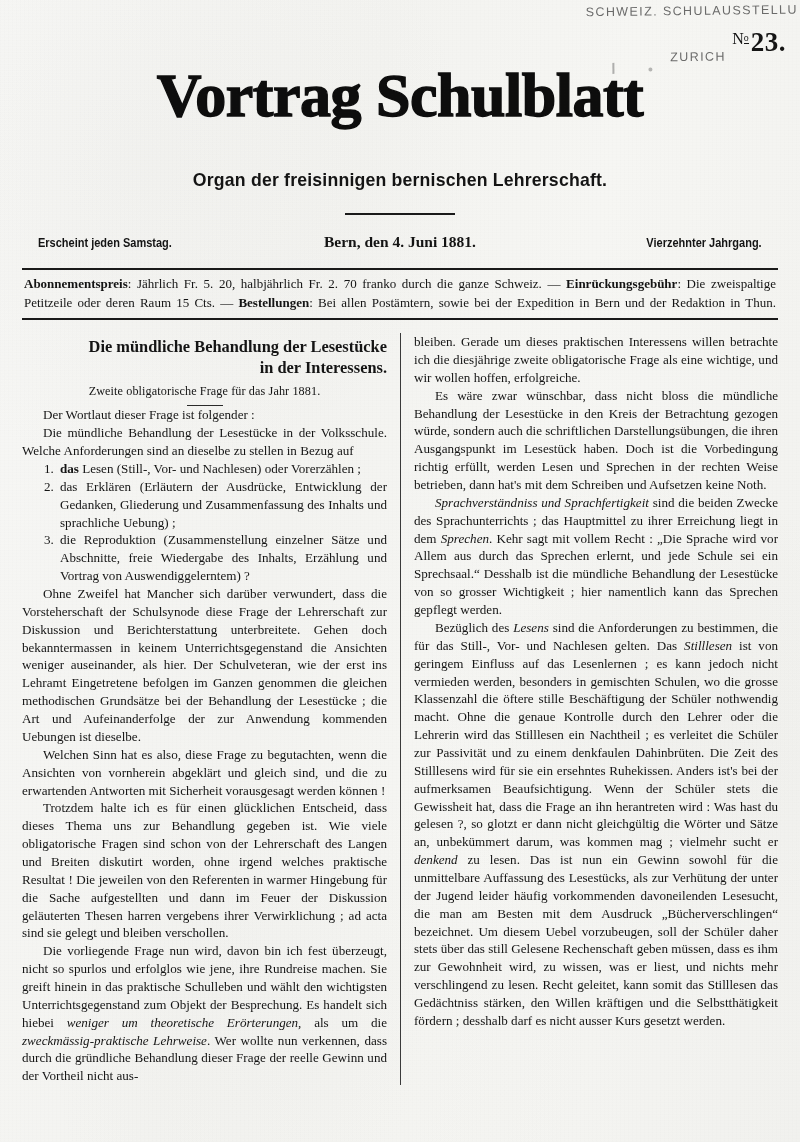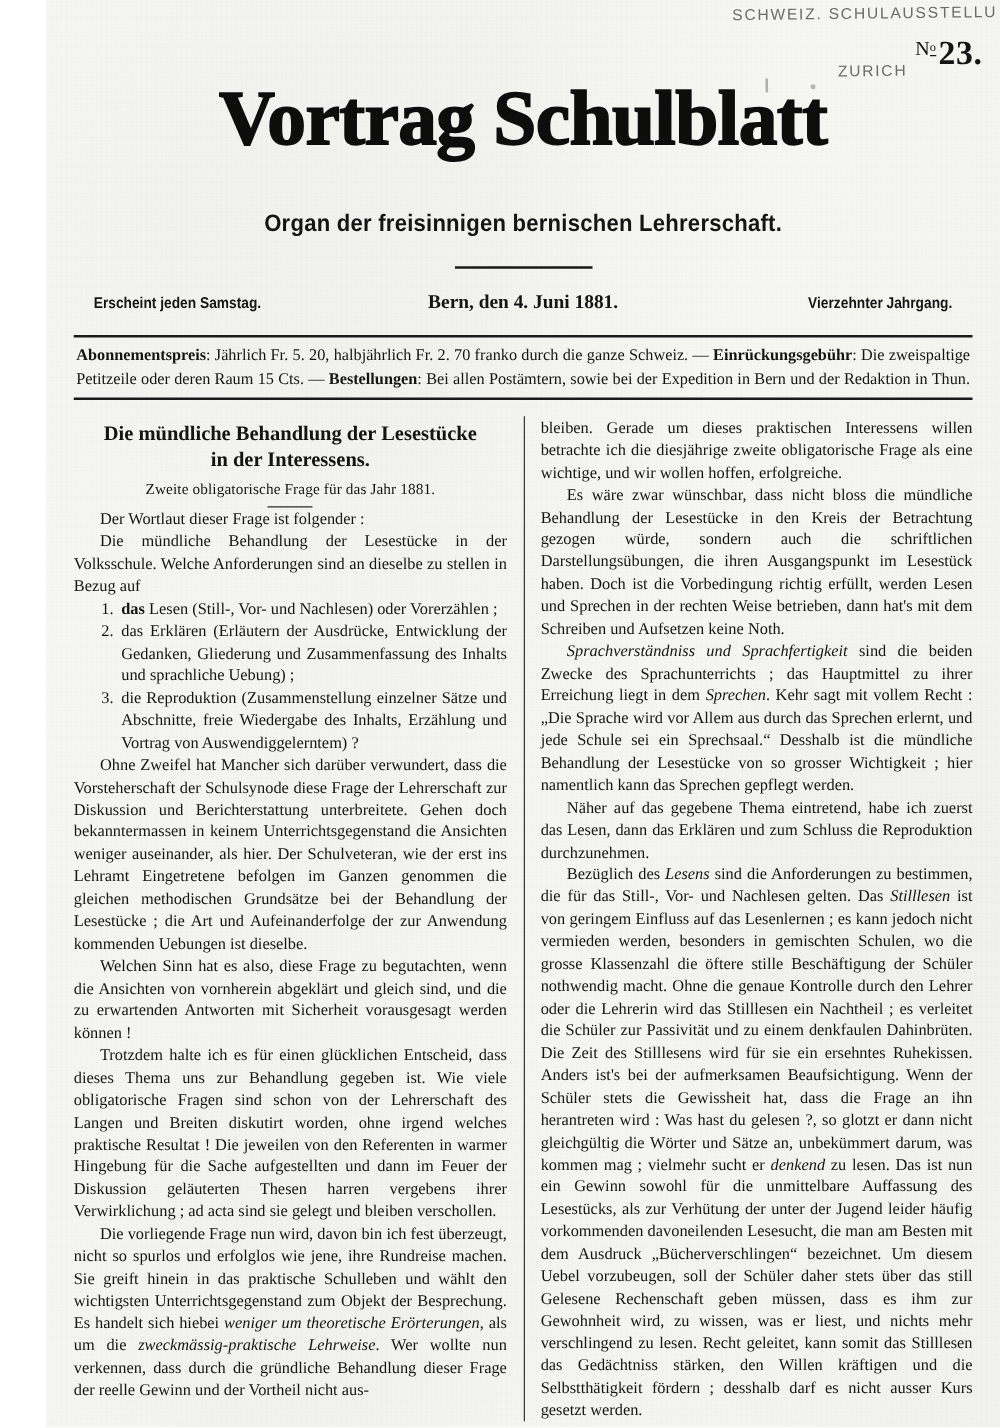--- a/index.html
+++ b/index.html
@@ -20,21 +20,20 @@
   #page {
     position: absolute;
     inset: 0;
     background:
       radial-gradient(ellipse 60% 40% at 18% 14%, rgba(150,150,142,.045), rgba(0,0,0,0) 70%),
       radial-gradient(ellipse 45% 30% at 82% 62%, rgba(150,150,142,.040), rgba(0,0,0,0) 70%),
       radial-gradient(ellipse 50% 35% at 40% 92%, rgba(150,150,142,.035), rgba(0,0,0,0) 70%),
       linear-gradient(102deg, #f7f7f5 0%, #f3f3f0 38%, #f6f6f3 62%, #f1f1ee 100%);
     box-sizing: border-box;
     padding: 0 14px;
-    margin-left: 37px;
   }
   
   #grain {
     position: absolute;
     inset: 0;
     pointer-events: none;
     opacity: .5;
     background-image:
       repeating-linear-gradient(0deg, rgba(120,120,112,.035) 0px, rgba(0,0,0,0) 1px, rgba(0,0,0,0) 3px),
       repeating-linear-gradient(90deg, rgba(120,120,112,.028) 0px, rgba(0,0,0,0) 1px, rgba(0,0,0,0) 4px);
@@ -187,21 +186,21 @@
     width: 50%;
     box-sizing: border-box;
   }
   .col-left  { padding-right: 13px; }
   .col-right {
     padding-left: 13px;
     border-left: 1.2px solid #3a3a3a;
   }
 
   #headline {
-    text-align: center;
+    text-align: right;
     font-weight: 700;
     font-size: 16.4px;
     line-height: 1.24;
     margin: 4px 0 0 0;
   }
   #subhead {
     text-align: center;
     font-size: 12.2px;
     margin-top: 6px;
     letter-spacing: .1px;
@@ -302,20 +301,19 @@
       <p>Ohne Zweifel hat Mancher sich darüber verwundert, dass die Vorsteherschaft der Schulsynode diese Frage der Lehrerschaft zur Diskussion und Berichterstattung unterbreitete. Gehen doch bekanntermassen in keinem Unterrichtsgegenstand die Ansichten weniger auseinander, als hier. Der Schulveteran, wie der erst ins Lehramt Eingetretene befolgen im Ganzen genommen die gleichen methodischen Grundsätze bei der Behandlung der Lesestücke ; die Art und Aufeinanderfolge der zur Anwendung kommenden Uebungen ist dieselbe.</p>
       <p>Welchen Sinn hat es also, diese Frage zu begutachten, wenn die Ansichten von vornherein abgeklärt und gleich sind, und die zu erwartenden Antworten mit Sicherheit vorausgesagt werden können !</p>
       <p>Trotzdem halte ich es für einen glücklichen Entscheid, dass dieses Thema uns zur Behandlung gegeben ist. Wie viele obligatorische Fragen sind schon von der Lehrerschaft des Langen und Breiten diskutirt worden, ohne irgend welches praktische Resultat ! Die jeweilen von den Referenten in warmer Hingebung für die Sache aufgestellten und dann im Feuer der Diskussion geläuterten Thesen harren vergebens ihrer Verwirklichung ; ad acta sind sie gelegt und bleiben verschollen.</p>
       <p><span>Die vorliegende Frage nun wird, davon bin ich fest überzeugt, nicht so spurlos und erfolglos wie jene, ihre Rundreise machen. Sie greift hinein in das praktische Schulleben und wählt den wichtigsten Unterrichtsgegenstand zum Objekt der Besprechung. Es handelt sich hiebei </span><i>weniger um theoretische Erörterungen</i><span>, als um die </span><i>zweckmässig-praktische Lehrweise</i><span>. Wer wollte nun verkennen, dass durch die gründliche Behandlung dieser Frage der reelle Gewinn und der Vortheil nicht aus-</span></p>
     </div>
 
     <div class="col col-right">
       <p class="noindent">bleiben. Gerade um dieses praktischen Interessens willen betrachte ich die diesjährige zweite obligatorische Frage als eine wichtige, und wir wollen hoffen, erfolgreiche.</p>
       <p>Es wäre zwar wünschbar, dass nicht bloss die mündliche Behandlung der Lesestücke in den Kreis der Betrachtung gezogen würde, sondern auch die schriftlichen Darstellungsübungen, die ihren Ausgangspunkt im Lesestück haben. Doch ist die Vorbedingung richtig erfüllt, werden Lesen und Sprechen in der rechten Weise betrieben, dann hat's mit dem Schreiben und Aufsetzen keine Noth.</p>
       <p><i>Sprachverständniss und Sprachfertigkeit</i><span> sind die beiden Zwecke des Sprachunterrichts ; das Hauptmittel zu ihrer Erreichung liegt in dem </span><i>Sprechen</i><span>. Kehr sagt mit vollem Recht : „Die Sprache wird vor Allem aus durch das Sprechen erlernt, und jede Schule sei ein Sprechsaal.“ Desshalb ist die mündliche Behandlung der Lesestücke von so grosser Wichtigkeit ; hier namentlich kann das Sprechen gepflegt werden.</span></p>
-      <p>Näher auf das gegebene Thema eintretend, habe ich zuerst das Lesen, dann das Erklären und zum Schluss die Reproduktion durchzunehmen.</p>
       <p><span>Bezüglich des </span><i>Lesens</i><span> sind die Anforderungen zu bestimmen, die für das Still-, Vor- und Nachlesen gelten. Das </span><i>Stilllesen</i><span> ist von geringem Einfluss auf das Lesenlernen ; es kann jedoch nicht vermieden werden, besonders in gemischten Schulen, wo die grosse Klassenzahl die öftere stille Beschäftigung der Schüler nothwendig macht. Ohne die genaue Kontrolle durch den Lehrer oder die Lehrerin wird das Stilllesen ein Nachtheil ; es verleitet die Schüler zur Passivität und zu einem denkfaulen Dahinbrüten. Die Zeit des Stilllesens wird für sie ein ersehntes Ruhekissen. Anders ist's bei der aufmerksamen Beaufsichtigung. Wenn der Schüler stets die Gewissheit hat, dass die Frage an ihn herantreten wird : Was hast du gelesen ?, so glotzt er dann nicht gleichgültig die Wörter und Sätze an, unbekümmert darum, was kommen mag ; vielmehr sucht er </span><i>denkend</i><span> zu lesen. Das ist nun ein Gewinn sowohl für die unmittelbare Auffassung des Lesestücks, als zur Verhütung der unter der Jugend leider häufig vorkommenden davoneilenden Lesesucht, die man am Besten mit dem Ausdruck „Bücherverschlingen“ bezeichnet. Um diesem Uebel vorzubeugen, soll der Schüler daher stets über das still Gelesene Rechenschaft geben müssen, dass es ihm zur Gewohnheit wird, zu wissen, was er liest, und nichts mehr verschlingend zu lesen. Recht geleitet, kann somit das Stilllesen das Gedächtniss stärken, den Willen kräftigen und die Selbstthätigkeit fördern ; desshalb darf es nicht ausser Kurs gesetzt werden.</span></p>
     </div>
 
   </div>
 
   <div id="grain"></div>
 </div>
 
 </body></html>

